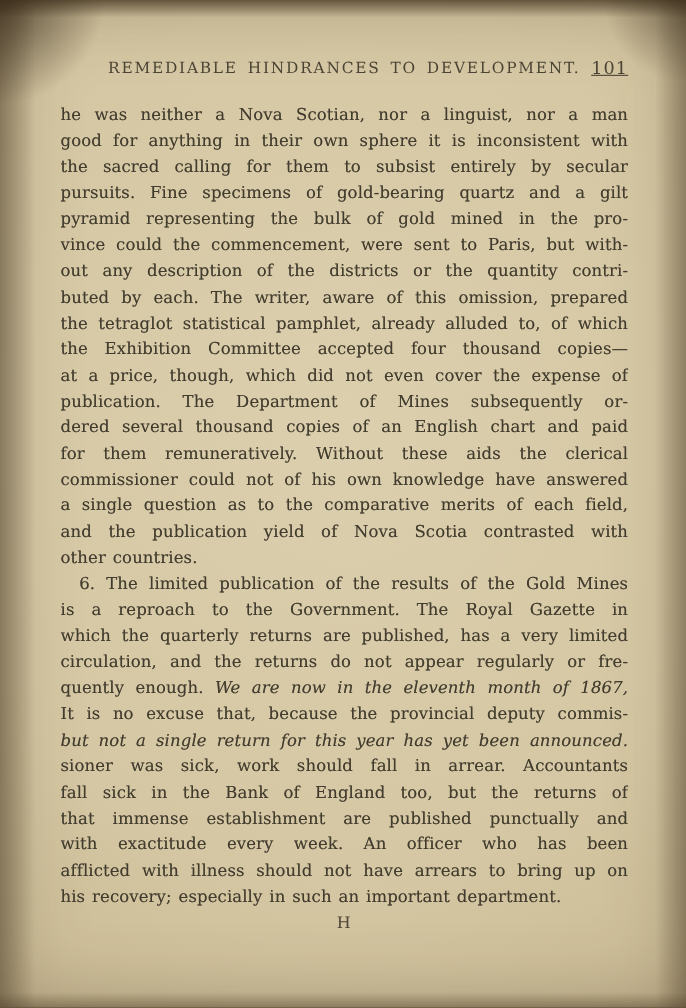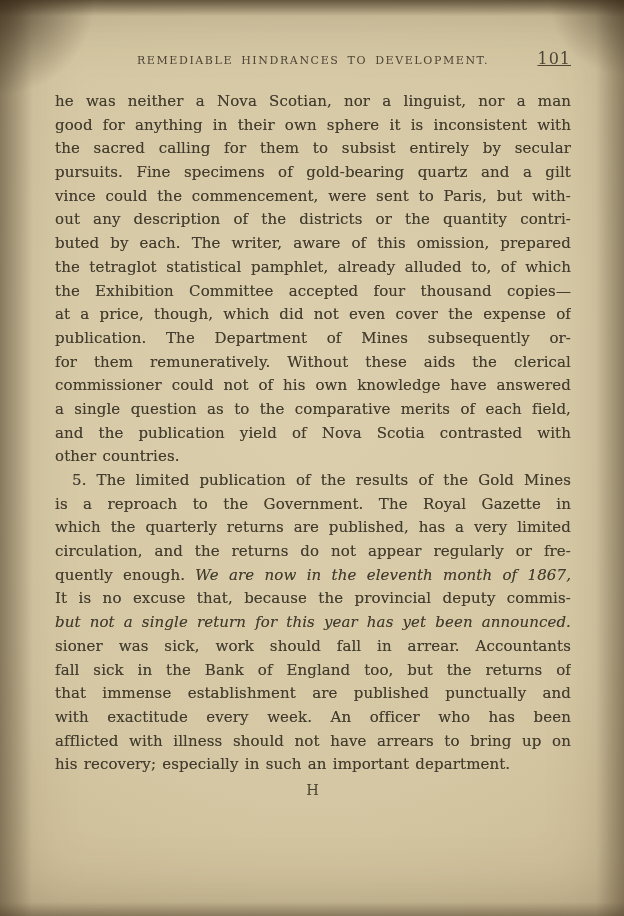--- a/index.html
+++ b/index.html
@@ -33,21 +33,21 @@
   .header {
     position: relative;
     display: flex;
     align-items: baseline;
     justify-content: center;
     color: #4b4434;
     margin-bottom: 23px;
     padding: 0 8px;
   }
   .running-title {
-    font-size: 11px;
+    font-size: 14px;
     letter-spacing: 1.6px;
     word-spacing: 3px;
     white-space: nowrap;
   }
   .page-number {
     position: absolute;
     right: 0;
     bottom: -1px;
     font-size: 16px;
     letter-spacing: 1px;
@@ -86,35 +86,37 @@
     <div class="header">
       <span class="running-title">REMEDIABLE HINDRANCES TO DEVELOPMENT.</span>
       <span class="page-number">101</span>
     </div>
     <div class="page-body">
         <div class="paragraph">
           <div class="line"><span>he was neither a Nova Scotian, nor a linguist, nor a man</span></div>
           <div class="line"><span>good for anything in their own sphere it is inconsistent with</span></div>
           <div class="line"><span>the sacred calling for them to subsist entirely by secular</span></div>
           <div class="line"><span>pursuits. Fine specimens of gold-bearing quartz and a gilt</span></div>
+          <div class="line"><span>pyramid representing the bulk of gold mined in the pro-</span></div>
           <div class="line"><span>vince could the commencement, were sent to Paris, but with-</span></div>
           <div class="line"><span>out any description of the districts or the quantity contri-</span></div>
           <div class="line"><span>buted by each. The writer, aware of this omission, prepared</span></div>
           <div class="line"><span>the tetraglot statistical pamphlet, already alluded to, of which</span></div>
           <div class="line"><span>the Exhibition Committee accepted four thousand copies—</span></div>
           <div class="line"><span>at a price, though, which did not even cover the expense of</span></div>
           <div class="line"><span>publication. The Department of Mines subsequently or-</span></div>
+          <div class="line"><span>dered several thousand copies of an English chart and paid</span></div>
           <div class="line"><span>for them remuneratively. Without these aids the clerical</span></div>
           <div class="line"><span>commissioner could not of his own knowledge have answered</span></div>
           <div class="line"><span>a single question as to the comparative merits of each field,</span></div>
           <div class="line"><span>and the publication yield of Nova Scotia contrasted with</span></div>
           <div class="line last"><span>other countries.</span></div>
         </div>
         <div class="paragraph indent">
-          <div class="line"><span>5. The limited publication of the results of the Gold Mines</span></div>
+          <div class="line"><span>6. The limited publication of the results of the Gold Mines</span></div>
           <div class="line"><span>is a reproach to the Government. The Royal Gazette in</span></div>
           <div class="line"><span>which the quarterly returns are published, has a very limited</span></div>
           <div class="line"><span>circulation, and the returns do not appear regularly or fre-</span></div>
           <div class="line"><span>quently enough. </span><span class="italic">We are now in the eleventh month of 1867,</span></div>
           <div class="line"><span>It is no excuse that, because the provincial deputy commis-</span></div>
           <div class="line"><span class="italic">but not a single return for this year has yet been announced.</span></div>
           <div class="line"><span>sioner was sick, work should fall in arrear. Accountants</span></div>
           <div class="line"><span>fall sick in the Bank of England too, but the returns of</span></div>
           <div class="line"><span>that immense establishment are published punctually and</span></div>
           <div class="line"><span>with exactitude every week. An officer who has been</span></div>

